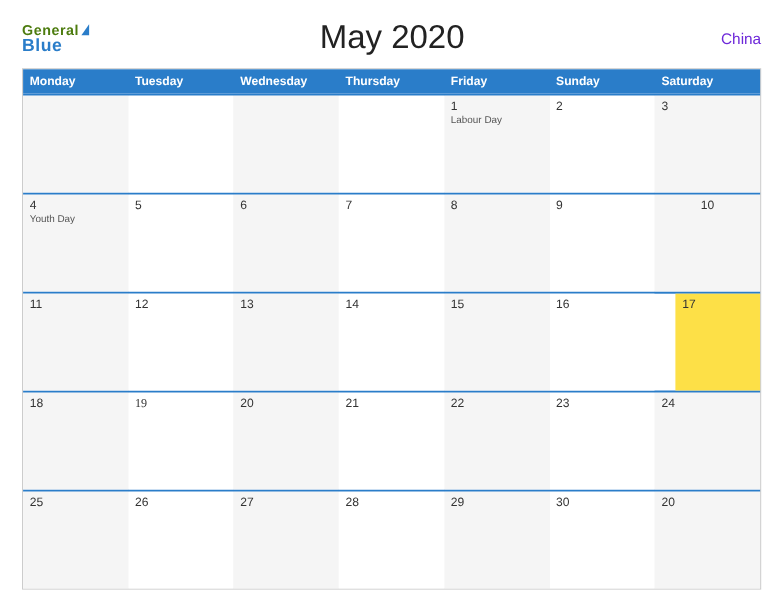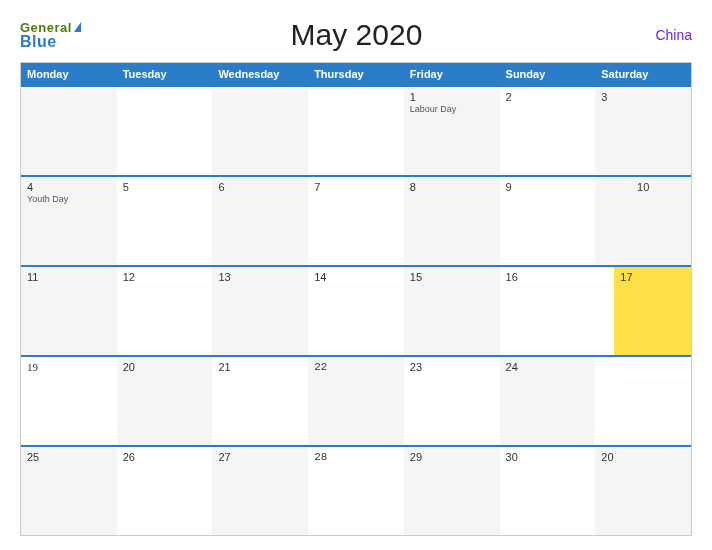--- a/index.html
+++ b/index.html
@@ -207,50 +207,53 @@
             <span class="day-num">15</span>
           </div>
           <div class="cal-cell" style="background: rgb(255, 255, 255);">
             <span class="day-num">16</span>
           </div>
           <div class="cal-cell" style="background: #fde047; margin-left: 19px;">
             <span class="day-num">17</span>
           </div>
         </div>
         <div class="cal-week">
+          <div class="cal-cell" style="background: rgb(245, 245, 245);">
+            <span class="day-num">18</span>
+          </div>
           <div class="cal-cell" style="background: rgb(255, 255, 255); font-family: Liberation Serif, serif;">
             <span class="day-num">19</span>
           </div>
           <div class="cal-cell" style="background: rgb(245, 245, 245);">
             <span class="day-num">20</span>
           </div>
           <div class="cal-cell" style="background: rgb(255, 255, 255);">
             <span class="day-num">21</span>
           </div>
-          <div class="cal-cell" style="background: rgb(245, 245, 245); font-family: Liberation Mono, monospace;">
+          <div class="cal-cell" style="background: rgb(245, 245, 245);">
             <span class="day-num">22</span>
           </div>
           <div class="cal-cell" style="background: rgb(255, 255, 255);">
             <span class="day-num">23</span>
           </div>
           <div class="cal-cell" style="background: rgb(245, 245, 245);">
             <span class="day-num">24</span>
           </div>
         </div>
         <div class="cal-week">
           <div class="cal-cell" style="background: rgb(245, 245, 245);">
             <span class="day-num">25</span>
           </div>
           <div class="cal-cell" style="background: rgb(255, 255, 255);">
             <span class="day-num">26</span>
           </div>
           <div class="cal-cell" style="background: rgb(245, 245, 245);">
             <span class="day-num">27</span>
           </div>
-          <div class="cal-cell" style="background: rgb(255, 255, 255); font-family: Liberation Mono, monospace;">
+          <div class="cal-cell" style="background: rgb(255, 255, 255);">
             <span class="day-num">28</span>
           </div>
           <div class="cal-cell" style="background: rgb(245, 245, 245);">
             <span class="day-num">29</span>
           </div>
           <div class="cal-cell" style="background: rgb(255, 255, 255);">
             <span class="day-num">30</span>
           </div>
           <div class="cal-cell" style="background: rgb(245, 245, 245);">
             <span class="day-num">20</span>

